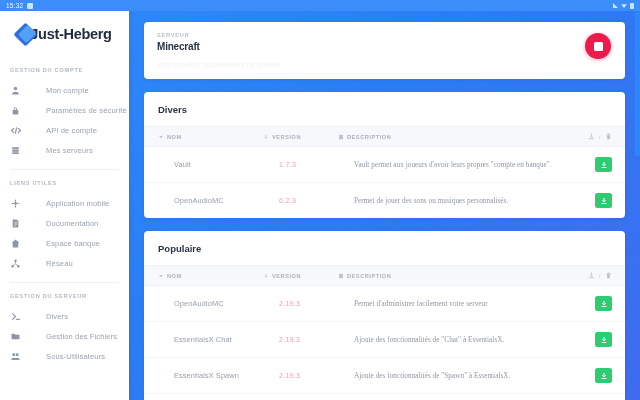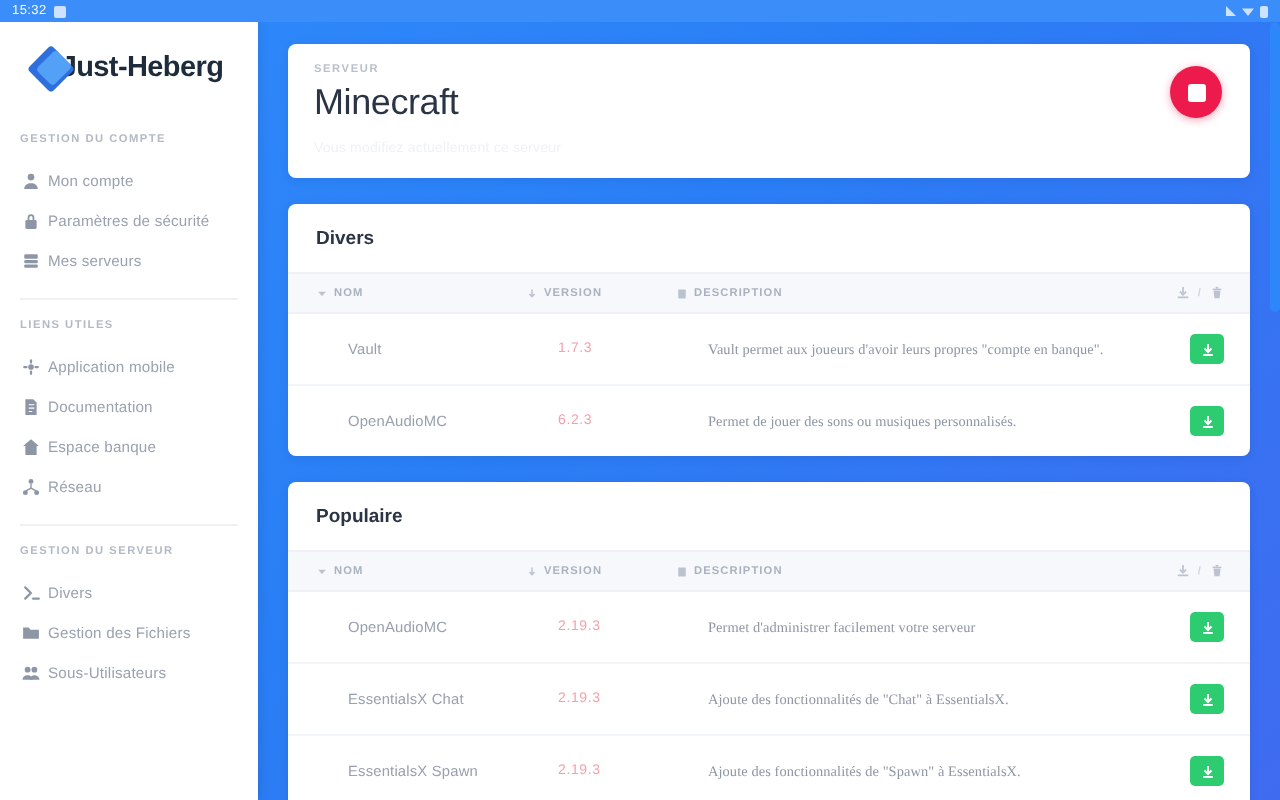--- a/index.html
+++ b/index.html
@@ -40,38 +40,38 @@
   .logo-mark .d1 { position:absolute; inset:0; background:#2f6fdd; transform:rotate(45deg); border-radius:2px; }
   .logo-mark .d2 { position:absolute; left:4px; top:1px; width:12px; height:14px; background:#53a0f7; transform:rotate(45deg); border-radius:2px; }
   .logo-text { font-size:14.5px; font-weight:700; color:#1d2b3a; letter-spacing:-.3px; margin-left:-5px; }
 
   .nav-section { margin-top:10px; }
   .nav-title {
     font-size:5.6px; letter-spacing:.75px; color:#b3bac6; font-weight:700;
     padding:0 10px; margin-bottom:7px; text-transform:uppercase;
   }
   .nav-item {
-    display:flex; align-items:center; gap:3px;
+    display:flex; align-items:center; gap:25px;
     padding:5.5px 10px; cursor:pointer;
   }
   .nav-ic { width:11px; flex:0 0 11px; display:flex; align-items:center; justify-content:center; color:#8d96a5; }
   .nav-ic svg { display:block; }
   .nav-label { font-size:7.6px; color:#9aa2b1; letter-spacing:.1px; white-space:nowrap; }
   .nav-sep { height:1px; background:#edf0f5; margin:9px 10px 0; }
 
   
   .main { position:absolute; top:11px; left:129px; width:511px; height:389px; overflow:hidden; }
 
   .card {
     background:#fff; border-radius:4px; margin:0 15px 13px 15px;
     box-shadow:0 1px 4px rgba(20,40,90,.10);
   }
   .hdr-card { margin-top:11px; padding:10px 13px 11px 13px; position:relative; }
   .hdr-kicker { font-size:5.6px; letter-spacing:.8px; color:#b9c0cc; font-weight:700; text-transform:uppercase; }
-  .hdr-title { font-size:18px; font-weight:400; color:#2b3445; margin-top:3px; letter-spacing:-.2px; }
+  .hdr-title { font-size:10px; font-weight:700; color:#2b3445; margin-top:3px; letter-spacing:-.2px; }
   .hdr-sub { font-size:7px; color:#eef1f6; margin-top:9px; letter-spacing:.1px; }
   .stop-btn {
     position:absolute; right:14px; top:11px; width:26px; height:26px;
     border-radius:50%; background:#ed1b4c; border:none; cursor:pointer;
     display:flex; align-items:center; justify-content:center;
     box-shadow:0 1px 4px rgba(237,27,76,.4);
   }
   .stop-btn .sq { width:9px; height:9px; background:#fff; border-radius:1.5px; }
 
   .card-title { font-size:9.5px; font-weight:700; color:#2b3445; padding:12px 14px 11px; }
@@ -149,20 +149,30 @@
         <span class="nav-ic">
             <svg width="9" height="9" viewBox="0 0 16 16" fill="currentColor">
               <rect x="3" y="7" width="10" height="8" rx="1.2"></rect>
               <path d="M5 7V5a3 3 0 016 0v2h-1.6V5a1.4 1.4 0 00-2.8 0v2z"></path>
             </svg>
           </span>
         <span class="nav-label">Paramètres de sécurité</span>
       </div>
       <div class="nav-item">
         <span class="nav-ic">
+            <svg width="10" height="9" viewBox="0 0 18 16" fill="none" stroke="currentColor" stroke-width="2" stroke-linecap="round" stroke-linejoin="round">
+              <path d="M5 4L1 8l4 4"></path>
+              <path d="M13 4l4 4-4 4"></path>
+              <path d="M10 3L8 13"></path>
+            </svg>
+          </span>
+        <span class="nav-label">API de compte</span>
+      </div>
+      <div class="nav-item">
+        <span class="nav-ic">
             <svg width="9" height="9" viewBox="0 0 16 16" fill="currentColor">
               <rect x="2" y="2" width="12" height="4" rx="1"></rect>
               <rect x="2" y="7" width="12" height="3" rx="1"></rect>
               <rect x="2" y="11" width="12" height="3" rx="1"></rect>
             </svg>
           </span>
         <span class="nav-label">Mes serveurs</span>
       </div>
     </div>
 

